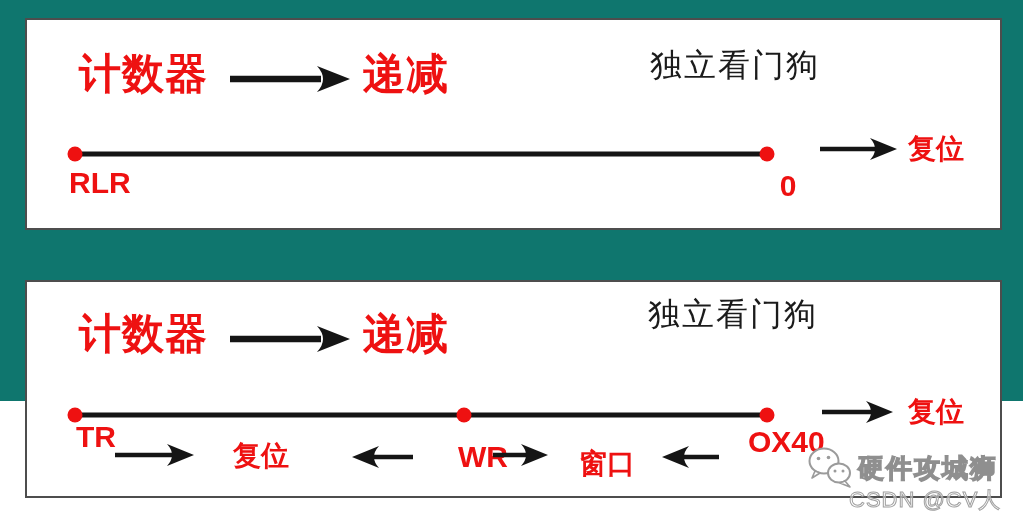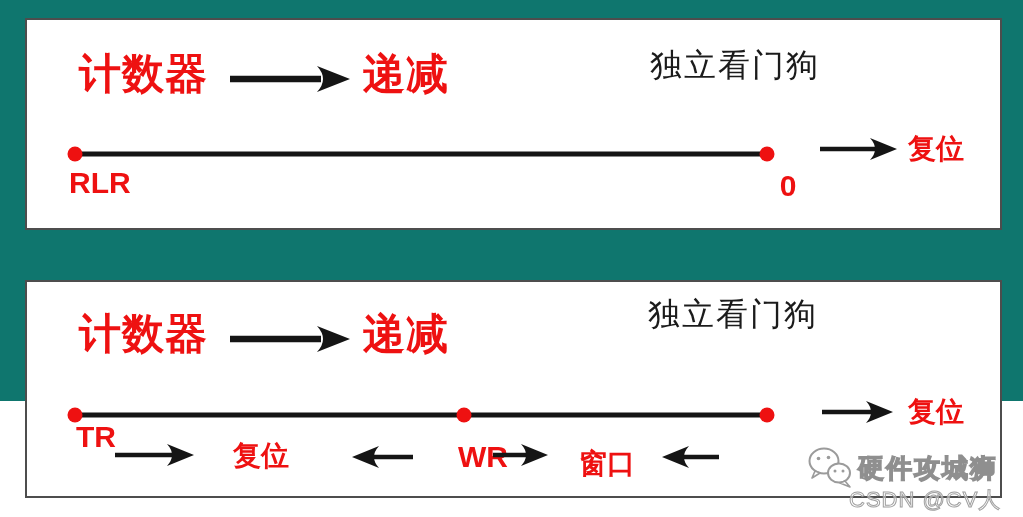--- a/index.html
+++ b/index.html
@@ -116,20 +116,21 @@
       <path d="M58 13 L31 2 Q41 13 31 24 Z" fill="#151515"></path>
     </svg>
 
     <span class="lbl red zone-lbl" style="left:552px; top:168px;">窗口</span>
 
     <svg class="abs" style="left:633px; top:162px;" width="62" height="26" viewBox="0 0 62 26">
       <line x1="24" y1="13" x2="59" y2="13" stroke="#151515" stroke-width="4.5"></line>
       <path d="M2 13 L29 2 Q19 13 29 24 Z" fill="#151515"></path>
     </svg>
 
+    <span class="lbl red marker-lbl" style="left:701px; top:145px;">OX40</span>
 
     <svg class="abs" style="left:792px; top:117px;" width="76" height="26" viewBox="0 0 76 26">
       <line x1="3" y1="13" x2="52" y2="13" stroke="#151515" stroke-width="4.5"></line>
       <path d="M74 13 L47 2 Q57 13 47 24 Z" fill="#151515"></path>
     </svg>
 
     <span class="lbl red zone-lbl" style="left:881px; top:116px;">复位</span>
   </section>
 
   <div>

